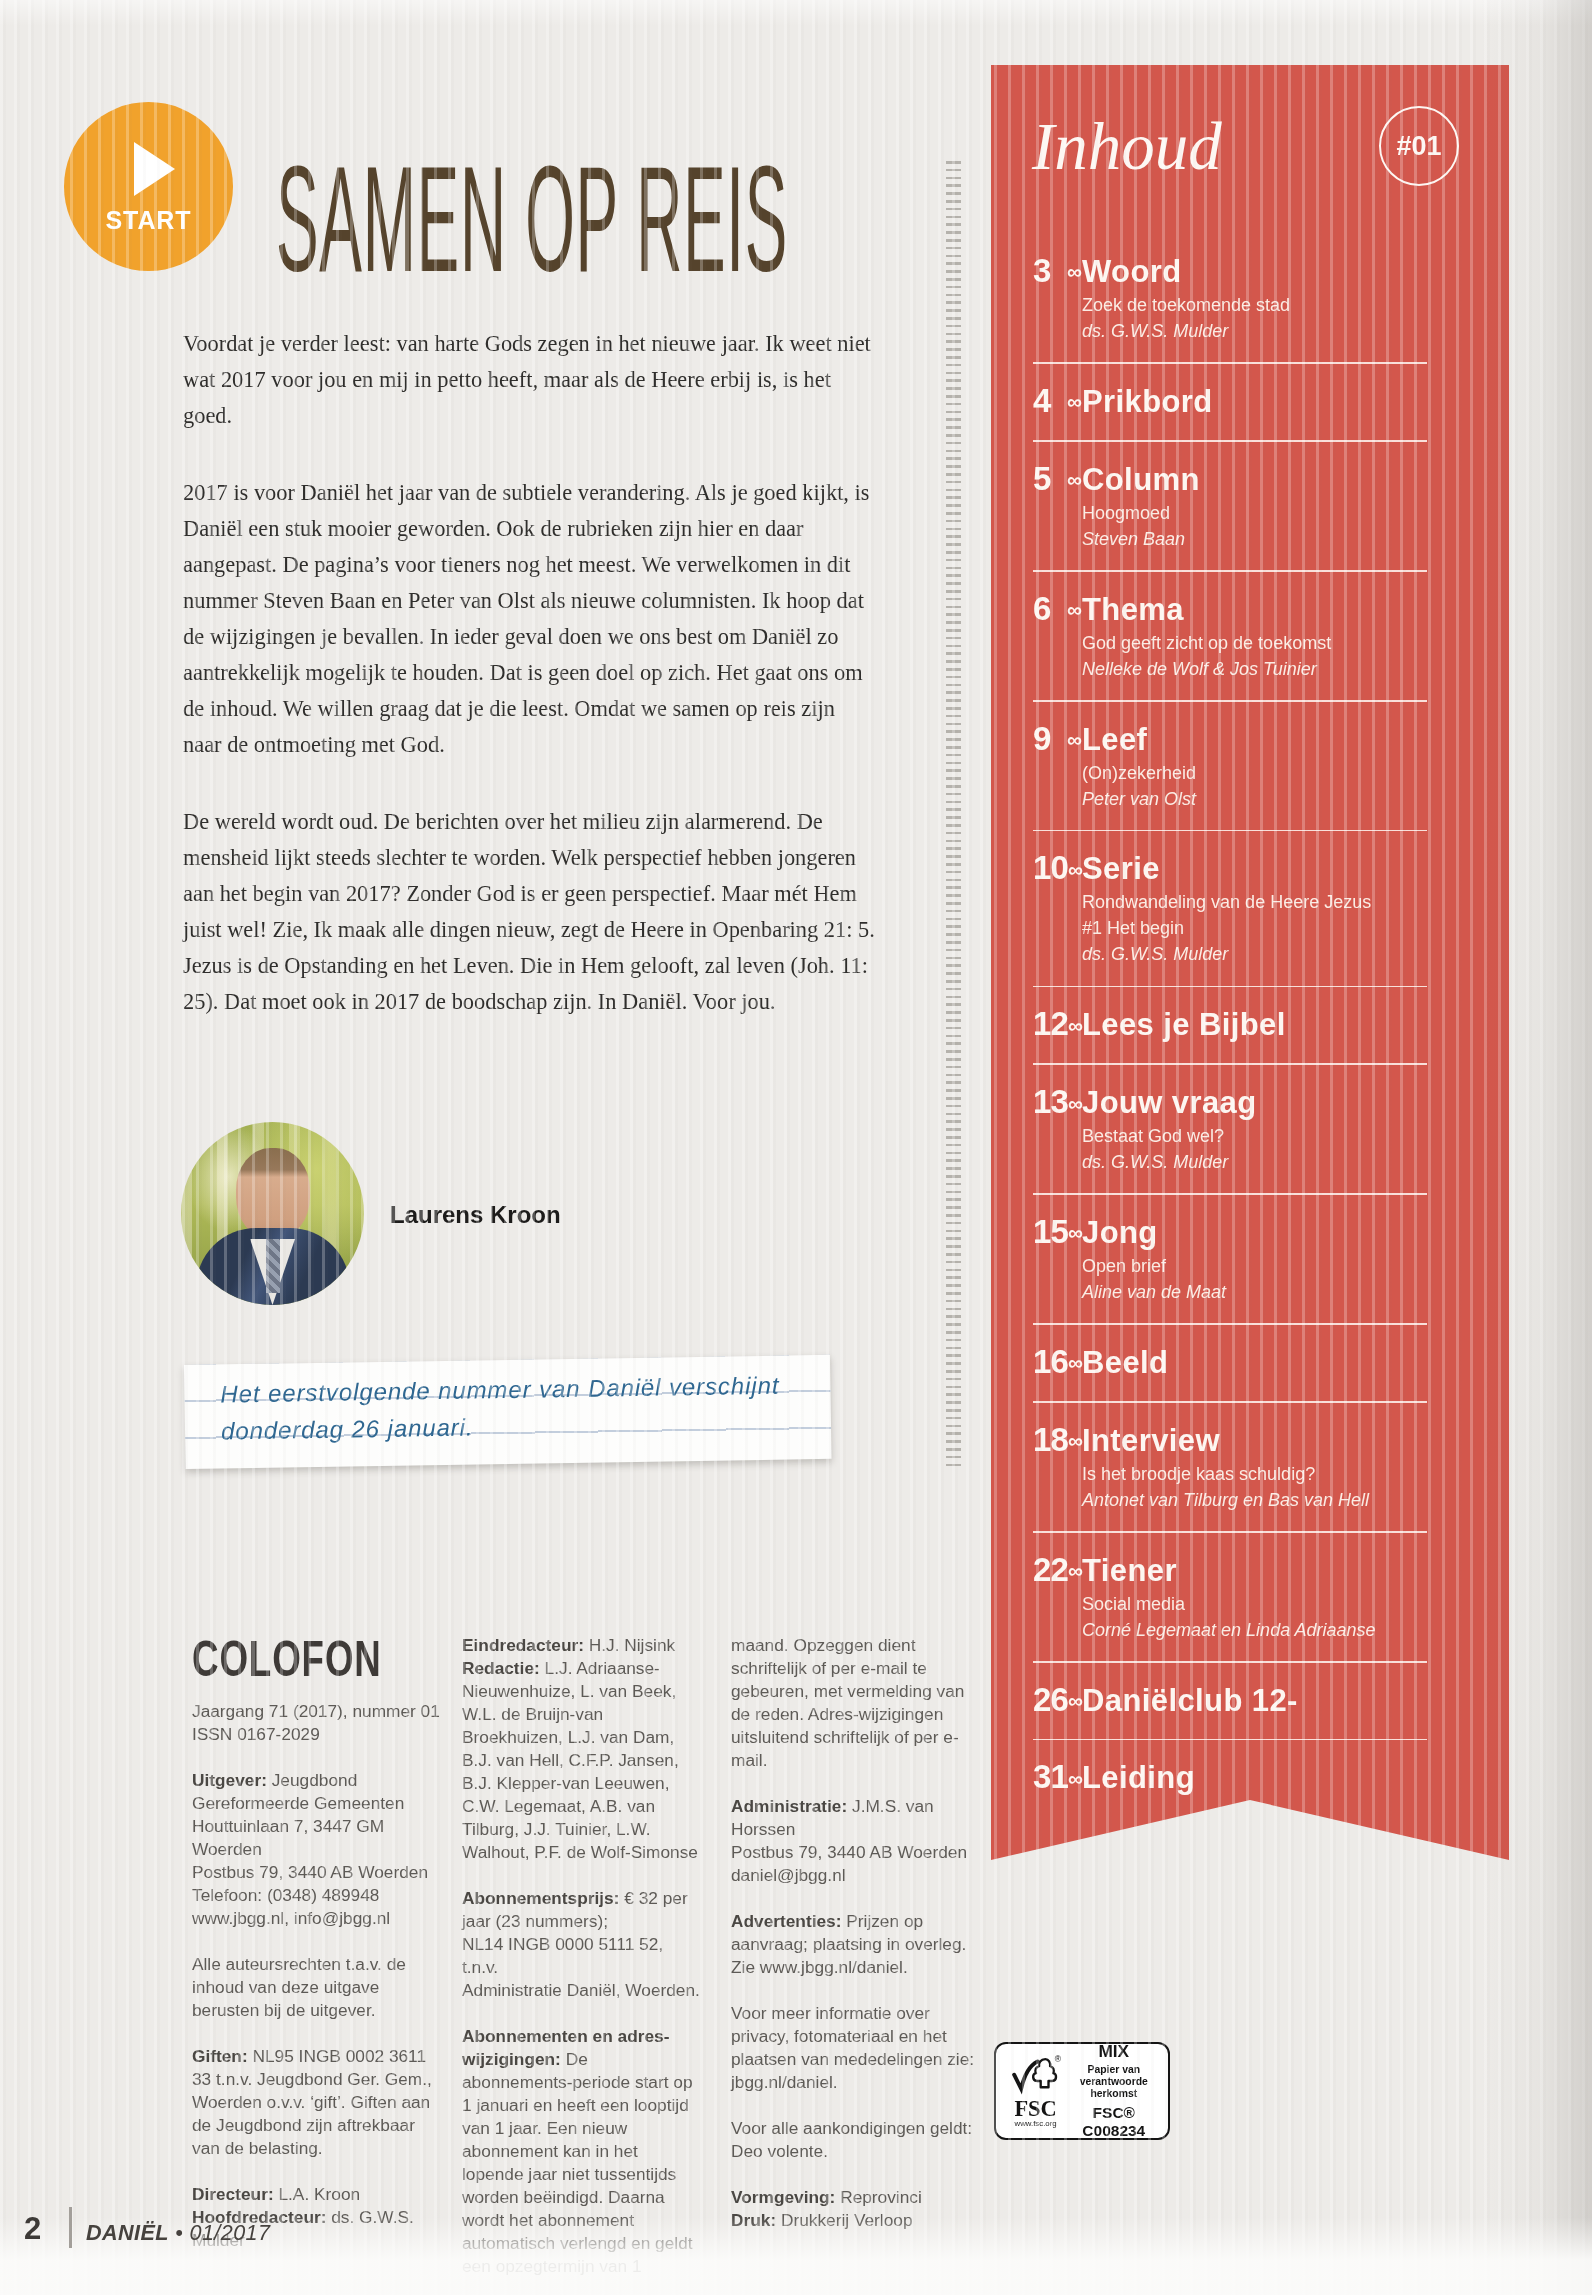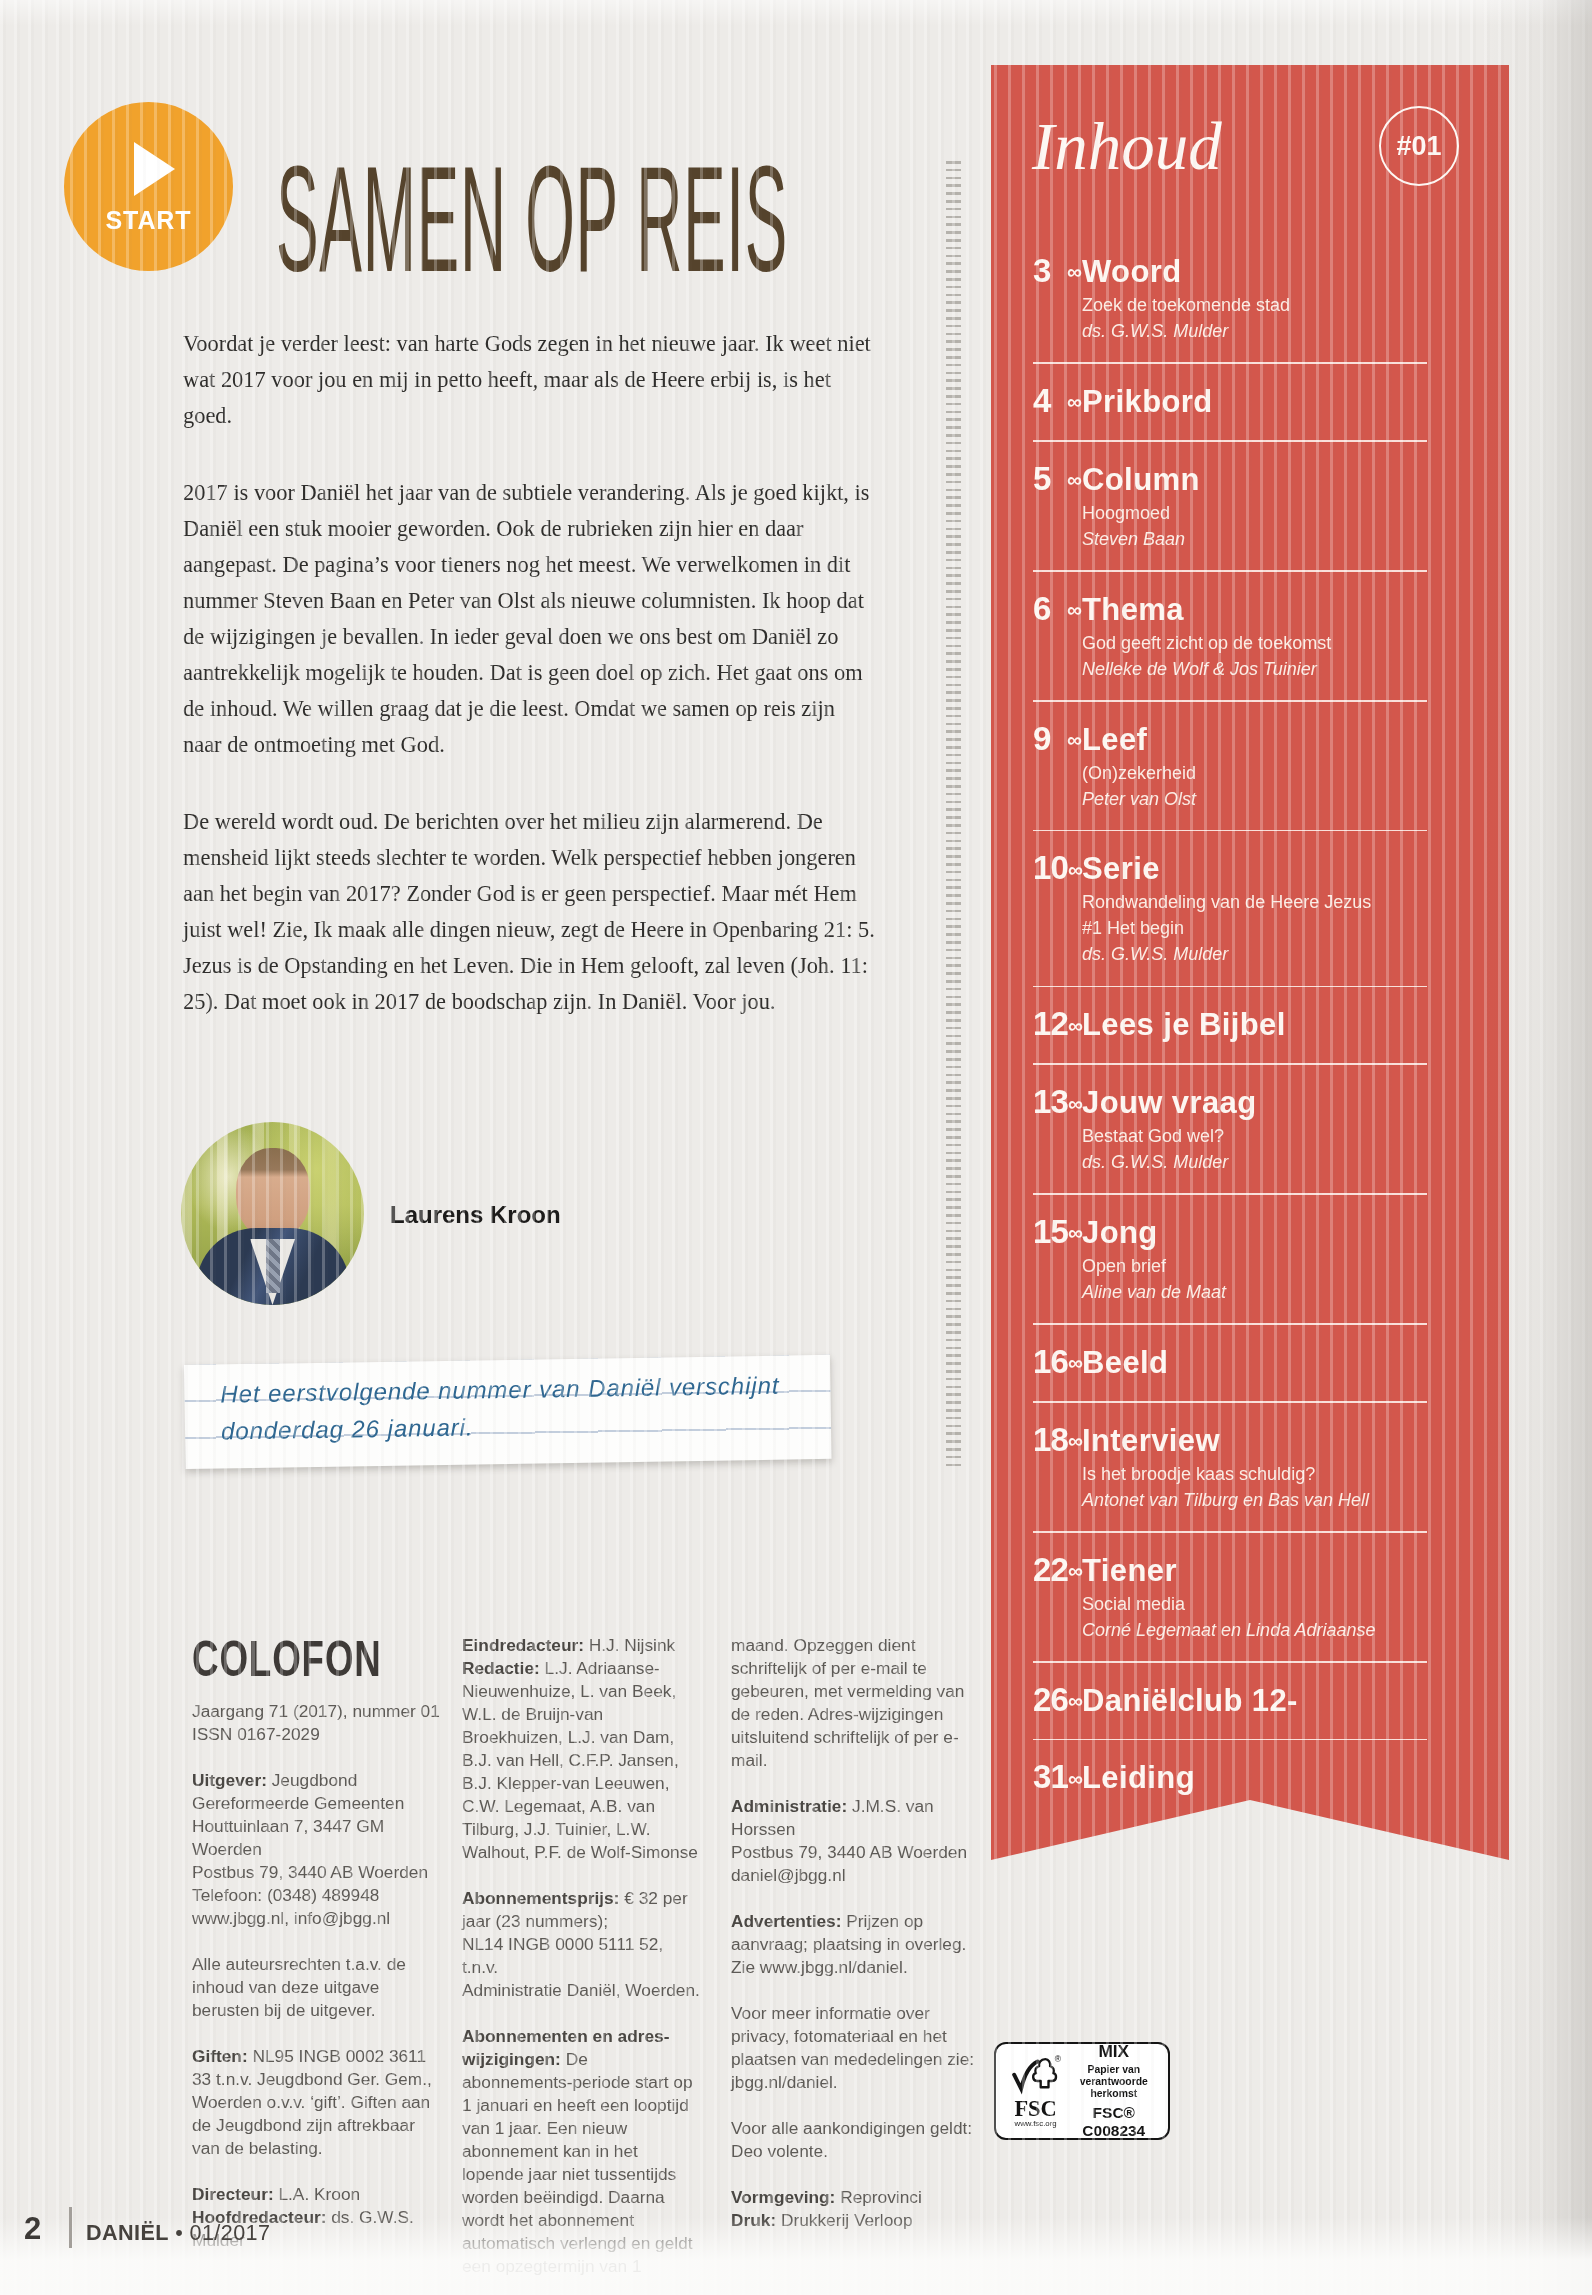--- a/index.html
+++ b/index.html
@@ -142,21 +142,21 @@
   .fsc-acronym{font-family:"Liberation Serif",serif;font-weight:bold;font-size:22.4px;color:#141414;line-height:21px;margin-top:1.7px;}
   .fsc-url{font-size:7.8px;color:#222;}
   .fsc-right{flex:1;display:flex;flex-direction:column;align-items:center;text-align:center;color:#141414;}
   .fsc-mix{font-size:17.3px;font-weight:bold;line-height:19px;}
   .fsc-desc{font-size:10.4px;font-weight:bold;line-height:12px;margin-top:2.6px;white-space:pre-line;}
   .fsc-code{font-size:15.5px;font-weight:bold;margin-top:4.3px;}
 
   
   .footer-pagenum{position:absolute;left:24px;top:2211px;font-size:31px;font-weight:bold;color:#3d3a37;z-index:6;}
   .footer-bar{position:absolute;left:69px;top:2207px;width:2.6px;height:41px;background:#a39f9a;z-index:6;}
-  .footer-issue{position:absolute;left:86px;top:2220px;font-size:21.6px;color:#46423e;z-index:6;letter-spacing:0.4px;}
+  .footer-issue{position:absolute;left:86px;top:2220px;font-size:21.6px;color:#46423e;z-index:6;letter-spacing:0.4px;font-style:italic;}
   .footer-issue strong{font-weight:bold;}
 </style>
 </head>
 <body>
 
 <div class="page">
 
   <div class="start-badge">
     <div class="start-triangle"></div>
     <div class="start-label">START</div>

